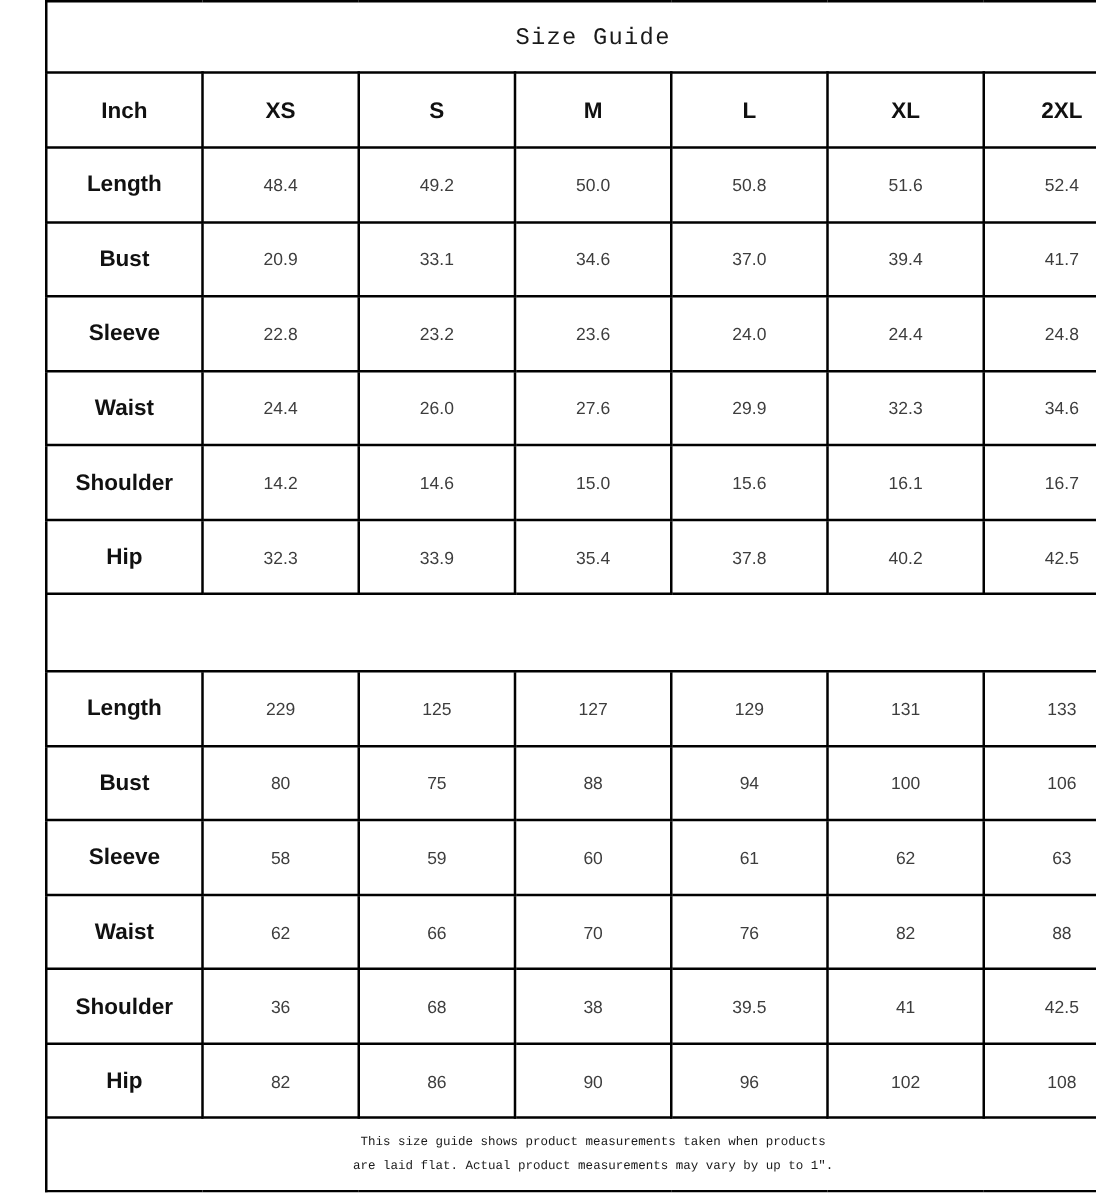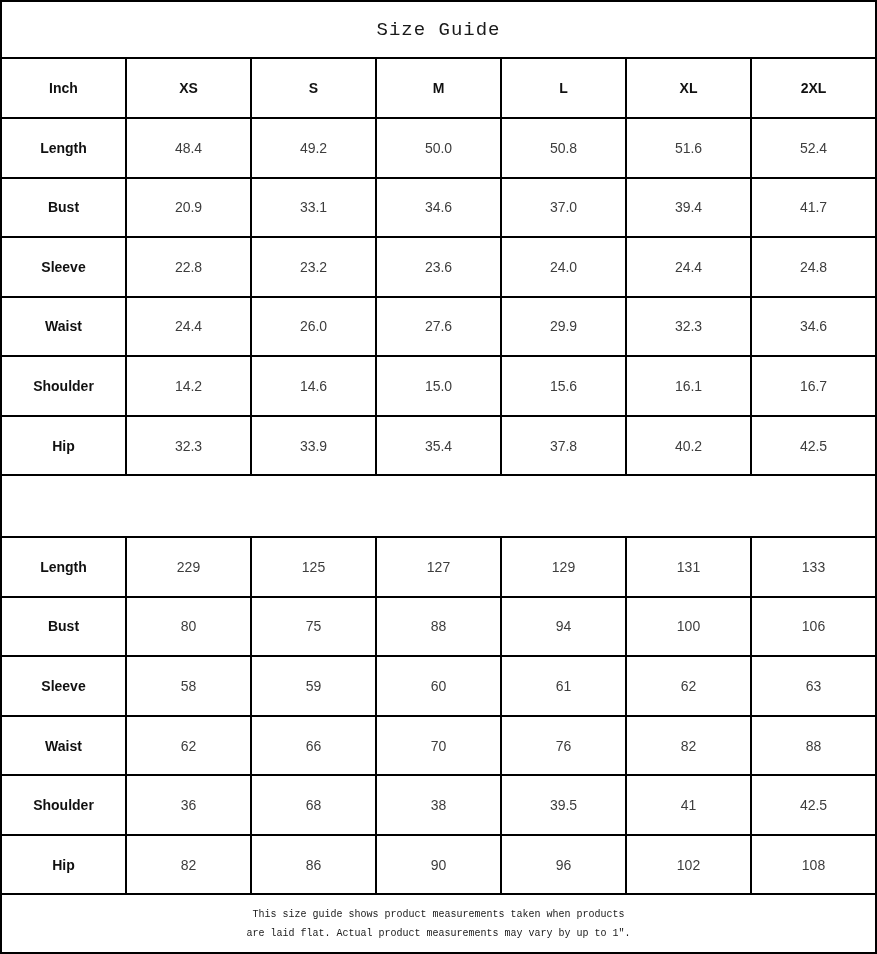--- a/index.html
+++ b/index.html
@@ -1,37 +1,37 @@
 <!DOCTYPE html>
 <html><head>
 <meta charset="utf-8">
 <style>
   html, body { margin: 0; padding: 0; background: #ffffff; }
-  .panel { width: 877px; height: 954px; box-sizing: border-box; }
+  .panel { width: 877px; height: 954px; box-sizing: border-box; padding-left: 36px; }
   table.size-guide {
     width: 877px; height: 954px;
     border-collapse: collapse; table-layout: fixed;
     background: #ffffff;
   }
   table.size-guide td, table.size-guide th {
     border: 2px solid #000000;
     text-align: center; vertical-align: middle;
     padding: 0; margin: 0;
     overflow: hidden;
   }
   .title-cell {
     height: 52px;
     font-family: "Liberation Mono", "DejaVu Sans Mono", monospace;
     font-size: 19px; font-weight: 400; color: #1a1a1a;
     letter-spacing: 1px;
   }
   tr.data-row { height: 56px; }
   th.hdr {
     font-family: "Liberation Sans", "DejaVu Sans", sans-serif;
-    font-size: 14px; font-weight: 700; color: #111111;
+    font-size: 18px; font-weight: 700; color: #111111;
   }
   td.val {
     font-family: "Liberation Sans", "DejaVu Sans", sans-serif;
     font-size: 14px; font-weight: 400; color: #3d3d3d;
   }
   .spacer-cell { height: 56px; background: #ffffff; }
   .footer-cell {
     height: 53px;
     font-family: "Liberation Mono", "DejaVu Sans Mono", monospace;
     font-size: 10px; color: #1a1a1a; line-height: 19px;

